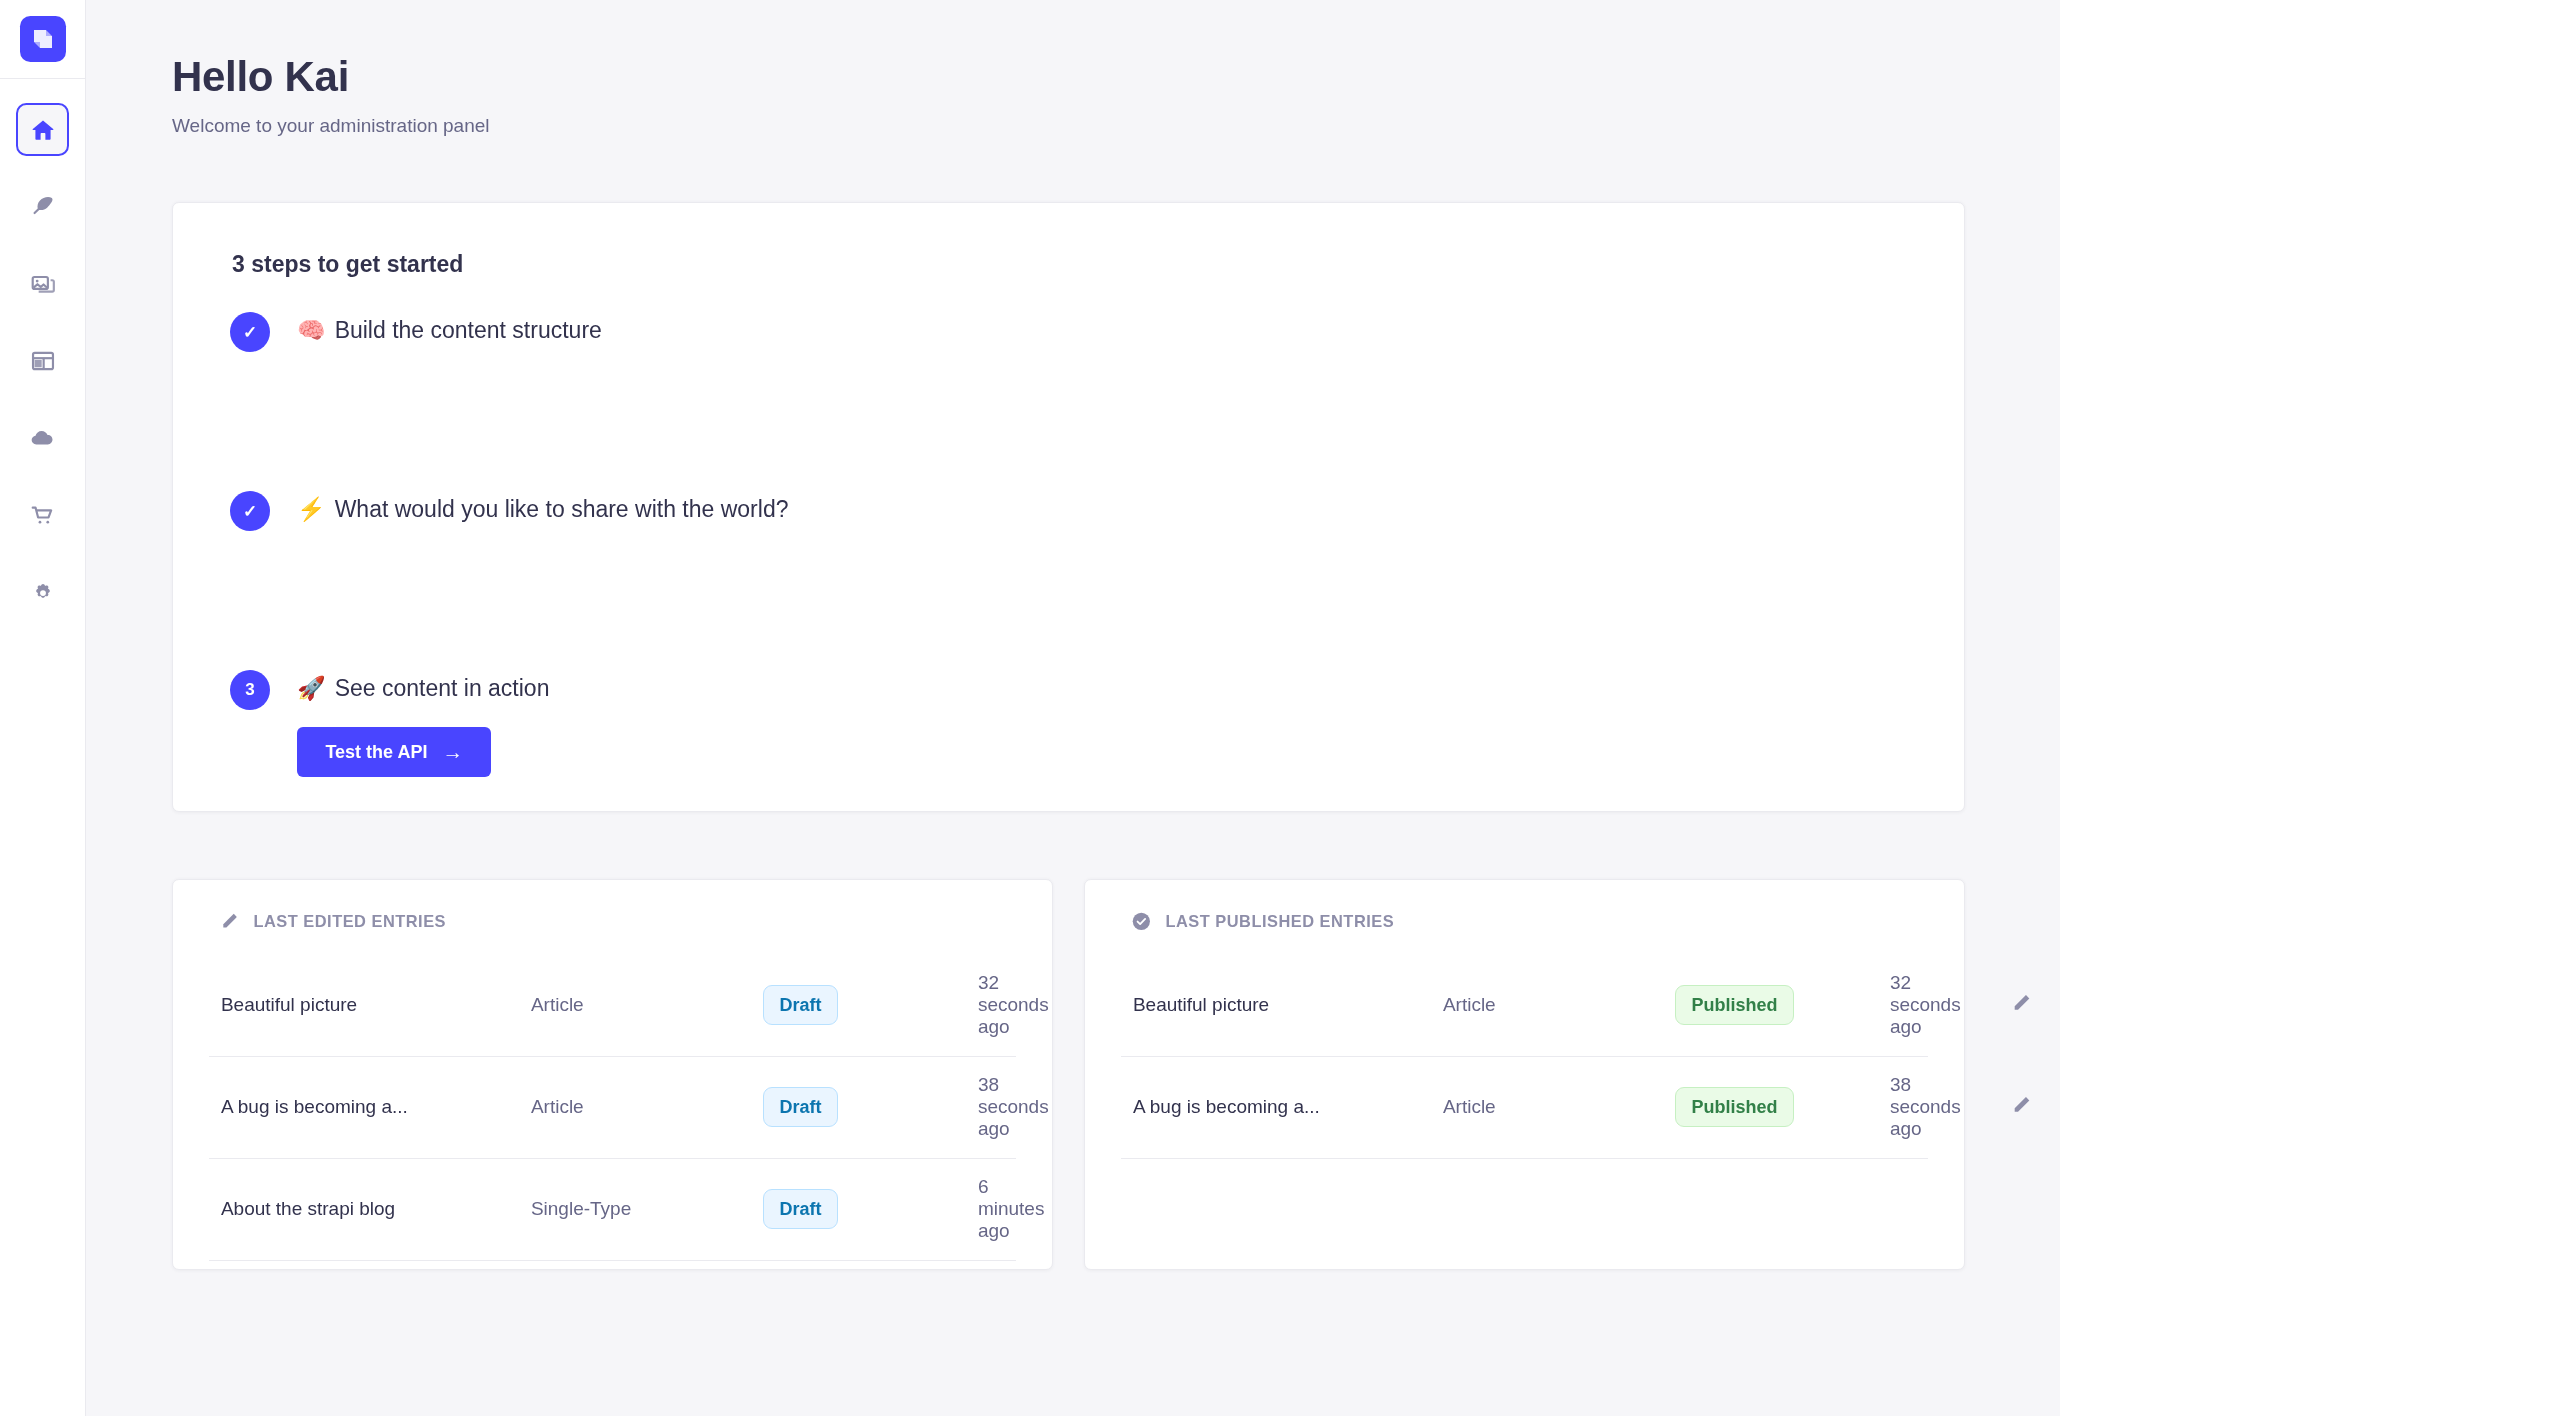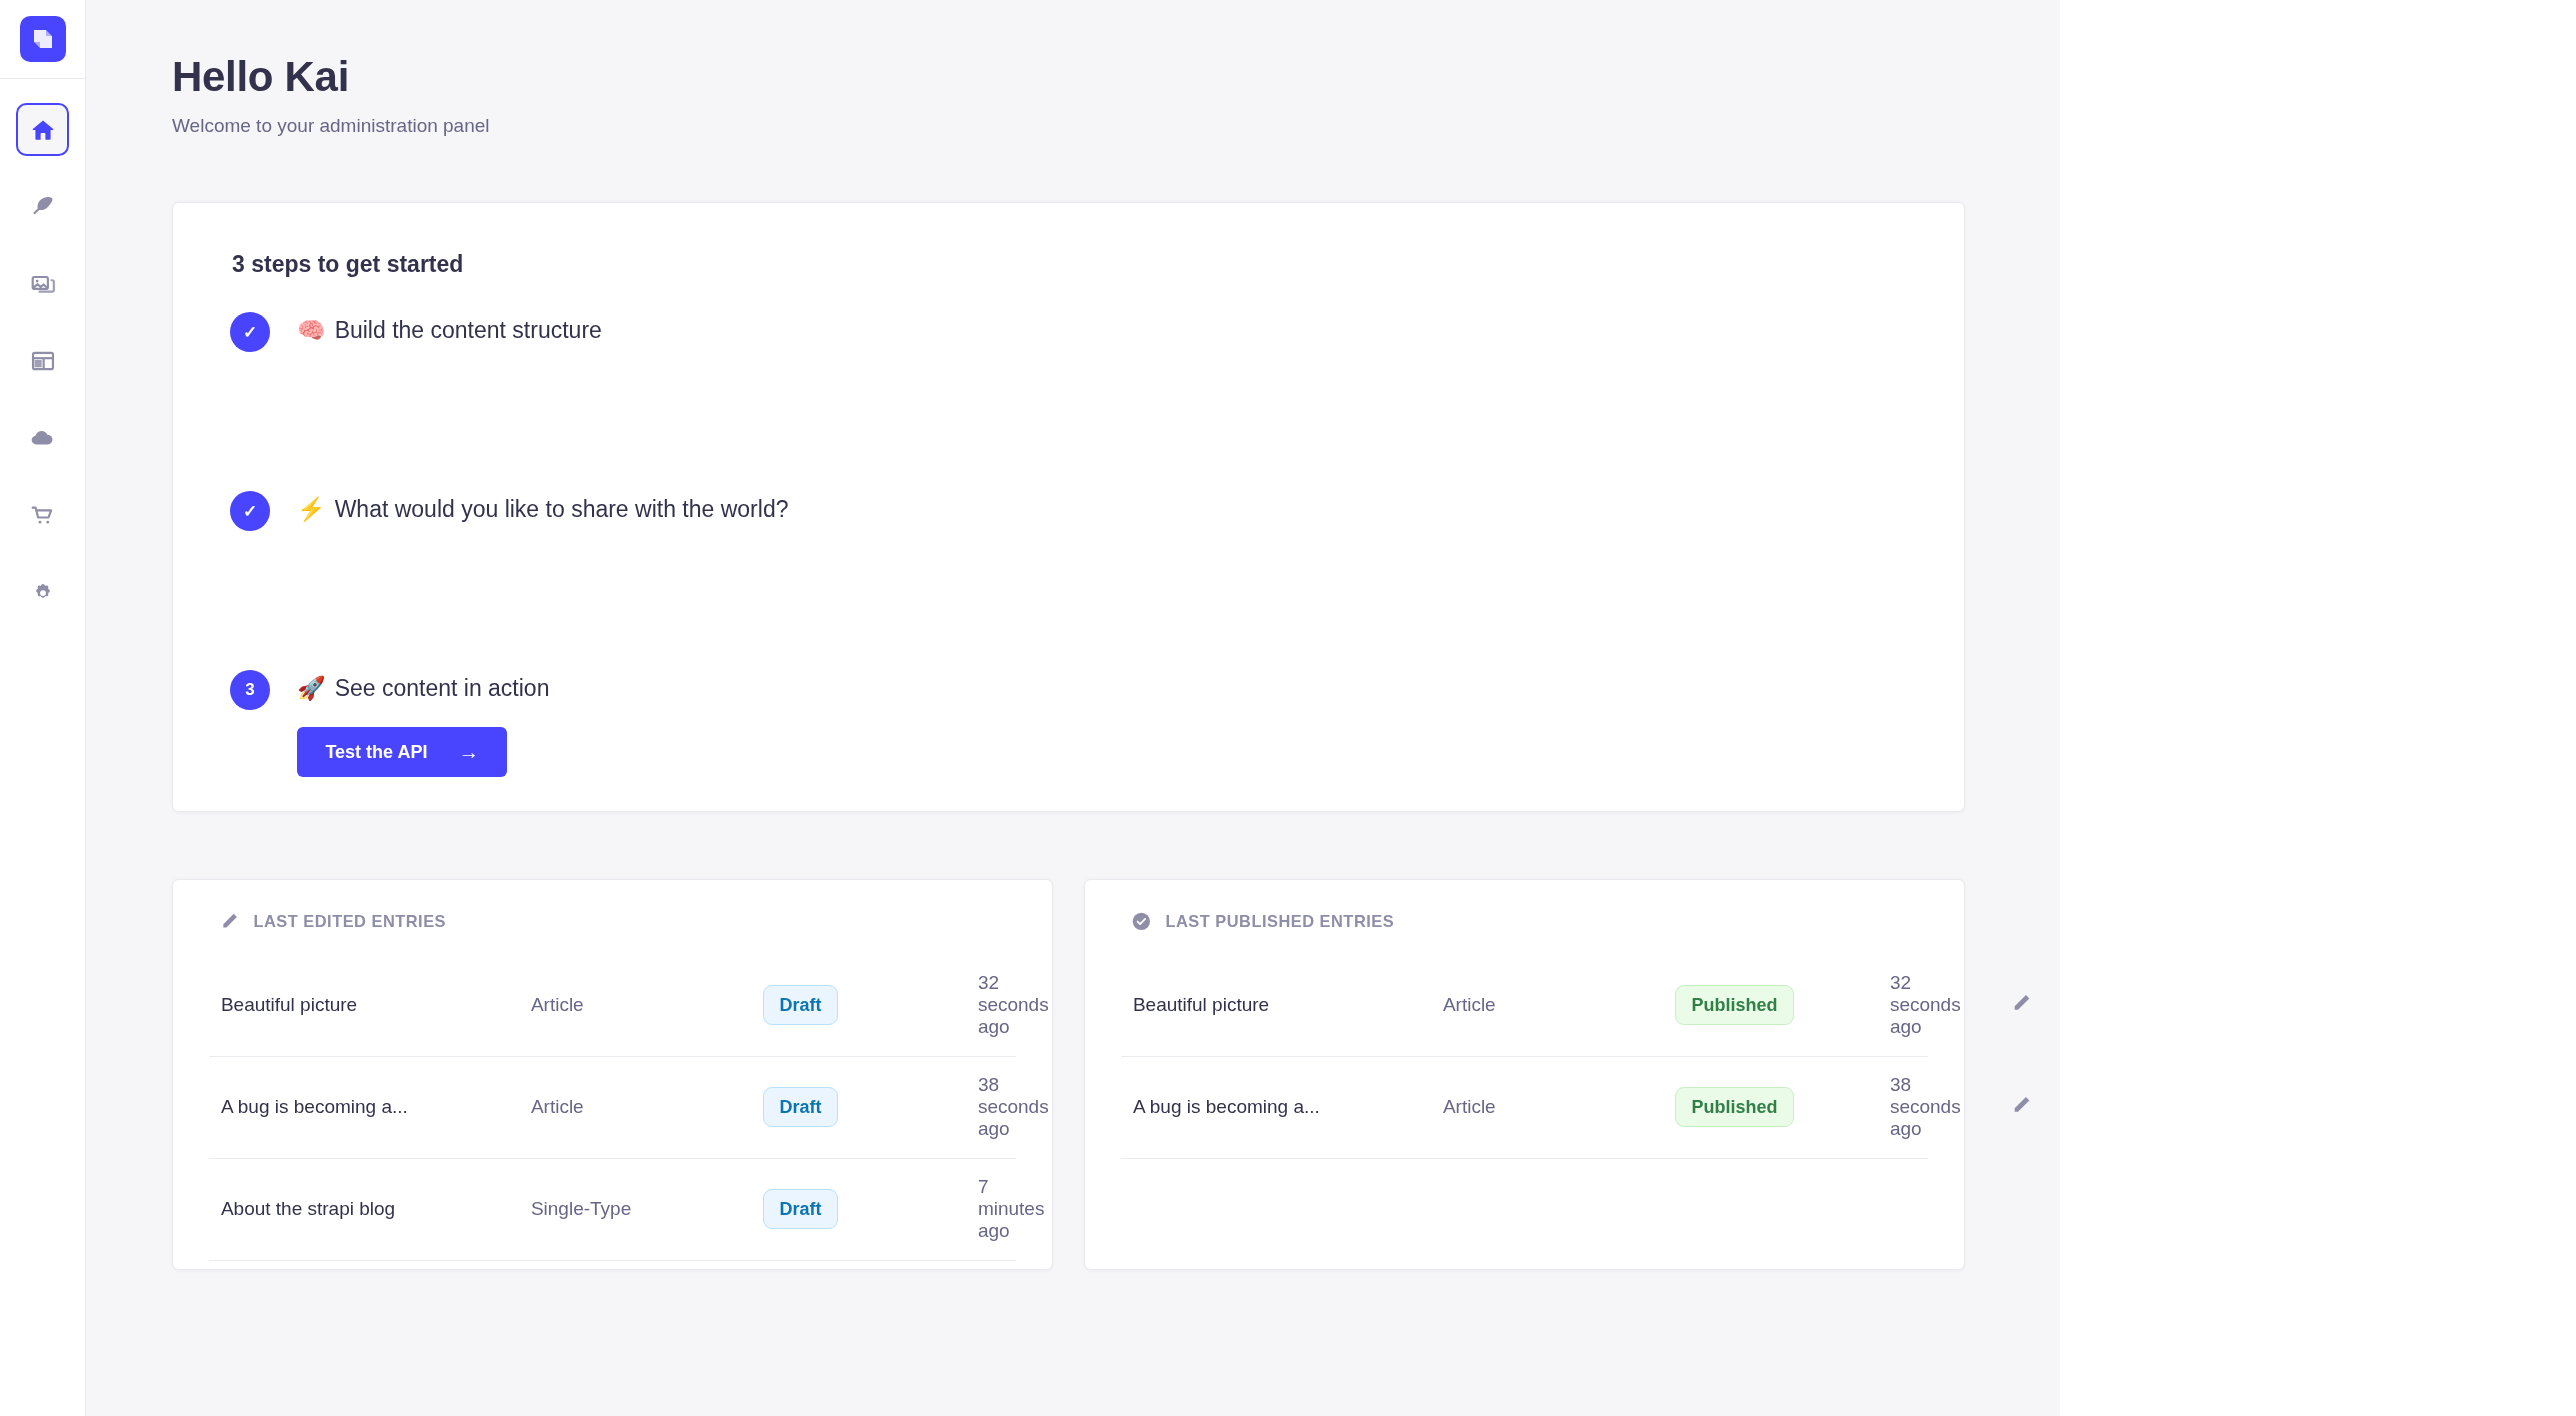--- a/index.html
+++ b/index.html
@@ -81,21 +81,21 @@
     display: flex; align-items: center; justify-content: center;
     font-size: 17px; font-weight: 600; flex: 0 0 auto;
   }
   .connector { width: 2.6px; background: #7b79ff; flex: 1 1 auto; }
   .step-body { padding-left: 22.4px; padding-top: 4.3px; flex: 1; }
   .step-label { font-size: 23px; color: #32324d; font-weight: 400; line-height: 1.25; }
   .step-emoji { margin-right: 8.6px; }
   .step-spacer { height: 146px; }
   .btn-primary {
     margin-top: 24px;
-    display: inline-flex; align-items: center; gap: 31px;
+    display: inline-flex; align-items: center; gap: 15px;
     background: #4945ff; color: #ffffff;
     border: none; border-radius: 6px;
     padding: 14.6px 28px;
     font-size: 18px; font-weight: 700;
     font-family: "Liberation Sans", sans-serif;
     cursor: pointer;
   }
   .btn-primary .arrow { font-size: 20.7px; line-height: 1; }
   .skip-row { display: flex; justify-content: flex-end; margin-top: 19px; }
   .btn-secondary {
@@ -315,21 +315,21 @@
               </button>
             </div>
           </div>
 
           <div class="row">
             <div class="cell-title">About the strapi blog</div>
             <div class="cell-kind">Single-Type</div>
             <div class="cell-status">
               <span class="badge draft">Draft</span>
             </div>
-            <div class="cell-time">7 minutes ago</div>
+            <div class="cell-time">6 minutes ago</div>
             <div class="cell-action">
               <button class="pencil-btn">
                 <svg width="22.4" height="22.4" viewBox="0 0 24 24" fill="#8e8ea9">
                   <path d="M17.1 3.3 20.7 6.9 8.6 19H5v-3.6L17.1 3.3z"></path>
                 </svg>
               </button>
             </div>
           </div>
 
         </div>

